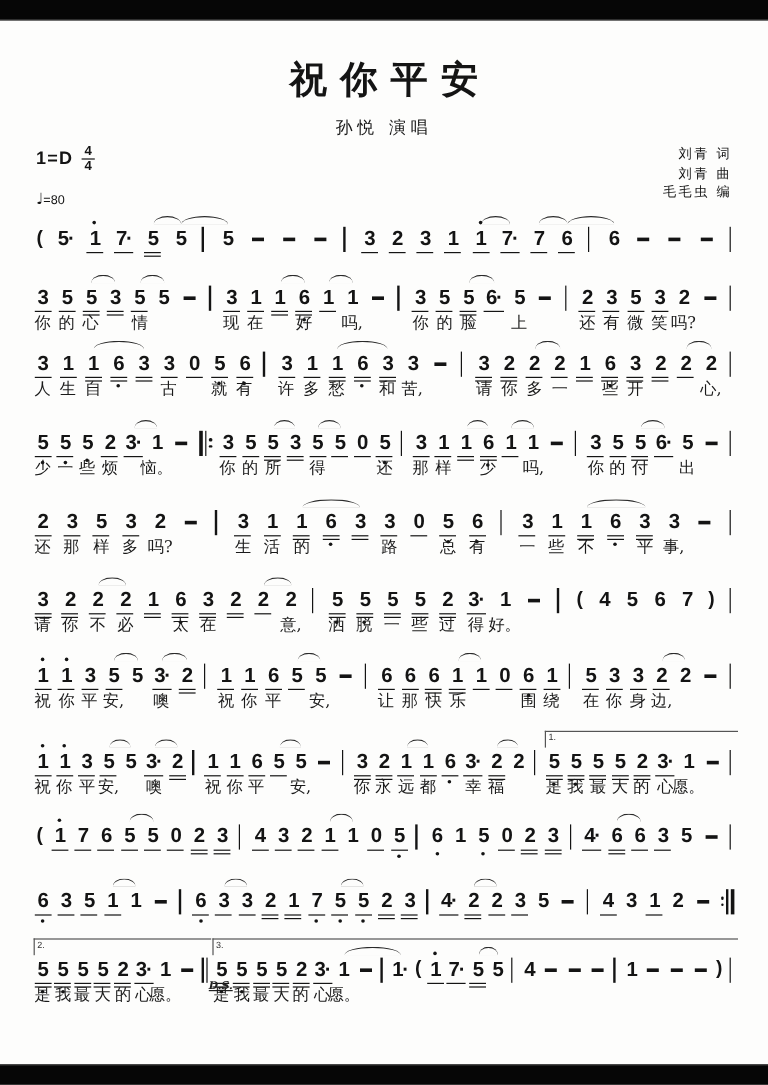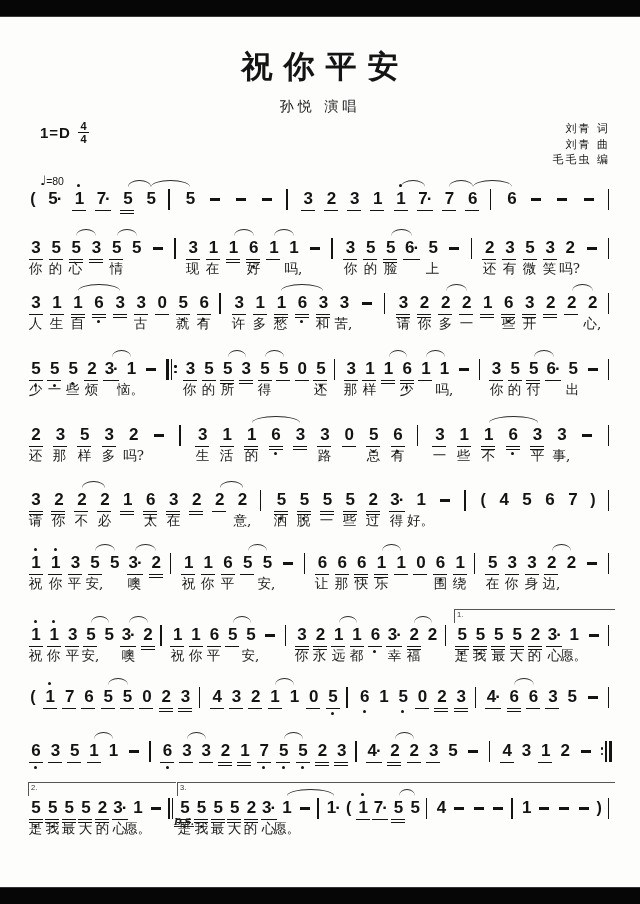--- a/index.html
+++ b/index.html
@@ -4,27 +4,27 @@
 <style>
   html,body{margin:0;padding:0;}
   body{width:640px;height:904px;position:relative;background:#fdfdfc;overflow:hidden;
        font-family:"Liberation Sans","DejaVu Sans",sans-serif;color:#141414;}
   .topbar{position:absolute;top:0;left:0;right:0;height:16px;background:#060606;border-bottom:1px solid #3a3a3a;}
   .botbar{position:absolute;bottom:0;left:0;right:0;height:16px;background:#060606;border-top:1px solid #333;}
   .title{position:absolute;top:46px;left:0;right:0;margin:0;text-align:center;
          font:600 31px "DejaVu Serif",serif;letter-spacing:11px;text-indent:11px;}
   .subtitle{position:absolute;top:98px;left:0;right:0;text-align:center;
          font:14px "DejaVu Serif",serif;letter-spacing:4px;}
-  .meta-left{position:absolute;left:40px;top:121px;}
+  .meta-left{position:absolute;left:30px;top:121px;}
   .key{font:bold 15px "Liberation Sans",sans-serif;letter-spacing:1px;vertical-align:middle;}
   .ts{display:inline-flex;flex-direction:column;vertical-align:middle;margin-left:7px;text-align:center;}
   .ts b{display:block;font:bold 11px "Liberation Sans",sans-serif;line-height:10px;min-width:11px;}
   .ts b:first-child{border-bottom:1px solid #141414;padding-bottom:1px;}
   .ts b.d{padding-top:1px;}
-  .tempo{margin-top:29px;font:10.5px "Liberation Sans",sans-serif;}
+  .tempo{margin-top:15px;font:10.5px "Liberation Sans",sans-serif;}
   .qnote{font-family:"DejaVu Sans",sans-serif;font-size:13px;}
   .credits{position:absolute;right:30px;top:121px;text-align:right;
            font:11px "DejaVu Serif",serif;line-height:15.5px;letter-spacing:2px;}
   #score{position:absolute;left:0;top:0;right:0;bottom:0;}
   .system{position:absolute;left:30px;right:28px;height:42px;}
   .notes{display:flex;justify-content:space-between;align-items:flex-end;height:21px;}
   .tok{position:relative;display:inline-block;min-width:11px;height:20px;line-height:20px;
        text-align:center;font-weight:bold;font-size:17px;}
   .tok .ch{display:inline-block;letter-spacing:-1px;}
   .ul{position:absolute;left:-1.5px;right:-1.5px;height:1.4px;background:#141414;}

